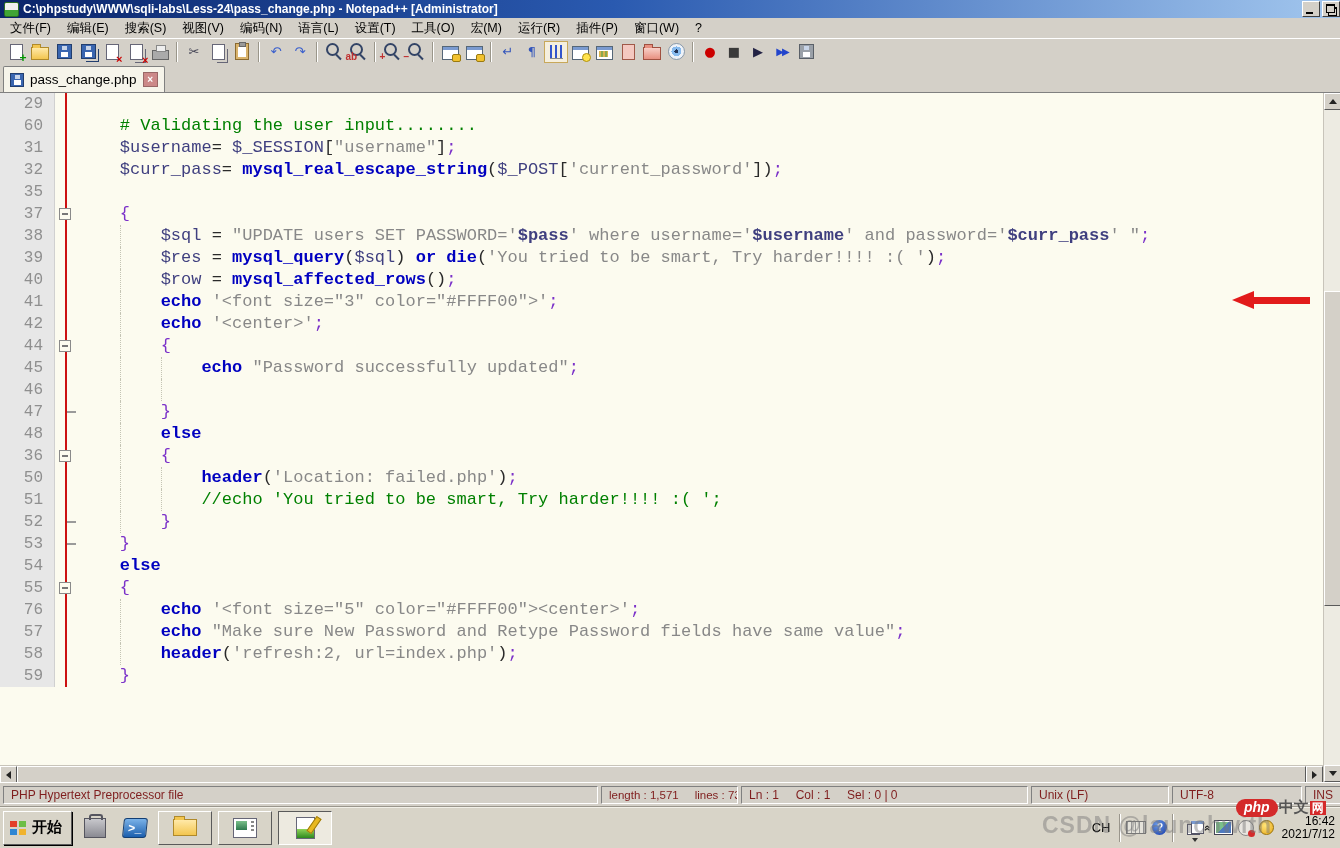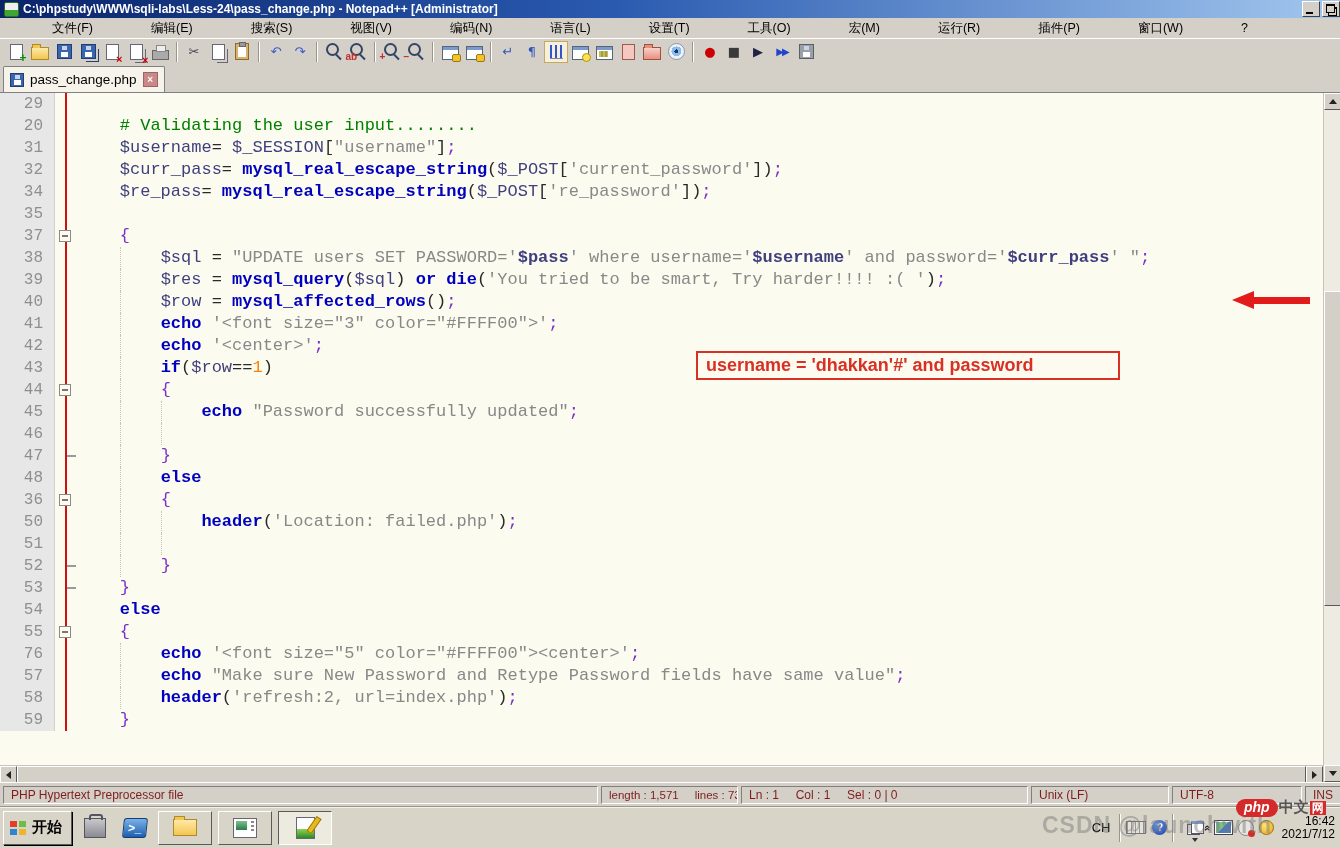--- a/index.html
+++ b/index.html
@@ -17,21 +17,21 @@
   .wbtns{display:flex;gap:2px;margin-right:1px;}
   .wbtn{width:16px;height:14px;background:#D4D0C8;border:1px solid;border-color:#FFF #404040 #404040 #FFF;
     position:relative;display:flex;align-items:center;justify-content:center;font-size:10px;font-weight:bold;color:#000;}
   .wbtn .mini{position:absolute;left:3px;bottom:2px;width:7px;height:2px;background:#000;}
   .wbtn .rest1{position:absolute;left:3px;top:2px;width:7px;height:6px;border:1px solid #000;border-top-width:2px;background:#D4D0C8;}
   .wbtn .rest2{position:absolute;left:5px;top:5px;width:7px;height:6px;border:1px solid #000;border-top-width:2px;background:#D4D0C8;}
 
   
   .menubar{position:absolute;left:0;top:18px;width:100%;height:20px;background:#D4D0C8;
     display:flex;align-items:center;font-size:12.5px;color:#000;padding-left:2px;box-sizing:border-box;}
-  .menu-item{padding:1px 8px;white-space:nowrap;margin-left:42px;}
+  .menu-item{padding:1px 8px;white-space:nowrap;}
 
   
   .toolbar{position:absolute;left:0;top:38px;width:100%;height:26px;background:#D4D0C8;
     border-top:1px solid #FFF;display:flex;align-items:center;padding-left:4px;box-sizing:border-box;}
   .tbtn{width:24px;height:22px;display:flex;align-items:center;justify-content:center;flex:none;position:relative;}
   .tbtn.pressed{background:#F5EFDE;border:1px solid #C8A85A;box-sizing:border-box;}
   .tsep{width:0;height:20px;border-left:1px solid #9A968A;border-right:1px solid #FFF;margin:0 4px;flex:none;}
   .glyph{font-size:13px;line-height:1;font-family:"DejaVu Sans",sans-serif;}
   .glyph.small{font-size:10px;letter-spacing:-2px;}
   
@@ -331,40 +331,35 @@
   </div>
 
   <div class="editor">
     <div class="code-area">
         <div class="cl">
           <span class="ln">29</span>
           <span class="fm"></span>
           <span class="ct"></span>
         </div>
         <div class="cl">
-          <span class="ln">20</span>
+          <span class="ln">60</span>
           <span class="fm"></span>
           <span class="ct"><span class="tk-d">    </span><span class="tk-c"># Validating the user input........</span></span>
         </div>
         <div class="cl">
           <span class="ln">31</span>
           <span class="fm"></span>
           <span class="ct"><span class="tk-d">    </span><span class="tk-v">$username</span><span class="tk-d">= </span><span class="tk-v">$_SESSION</span><span class="tk-d">[</span><span class="tk-s">"username"</span><span class="tk-d">]</span><span class="tk-b">;</span></span>
         </div>
         <div class="cl">
           <span class="ln">32</span>
           <span class="fm"></span>
           <span class="ct"><span class="tk-d">    </span><span class="tk-v">$curr_pass</span><span class="tk-d">= </span><span class="tk-k">mysql_real_escape_string</span><span class="tk-d">(</span><span class="tk-v">$_POST</span><span class="tk-d">[</span><span class="tk-s">'current_password'</span><span class="tk-d">])</span><span class="tk-b">;</span></span>
         </div>
         <div class="cl">
-          <span class="ln">34</span>
-          <span class="fm"></span>
-          <span class="ct"><span class="tk-d">    </span><span class="tk-v">$re_pass</span><span class="tk-d">= </span><span class="tk-k">mysql_real_escape_string</span><span class="tk-d">(</span><span class="tk-v">$_POST</span><span class="tk-d">[</span><span class="tk-s">'re_password'</span><span class="tk-d">])</span><span class="tk-b">;</span></span>
-        </div>
-        <div class="cl">
           <span class="ln">35</span>
           <span class="fm"></span>
           <span class="ct"></span>
         </div>
         <div class="cl">
           <span class="ln">37</span>
           <span class="fm">
             <span class="fbox"></span>
           </span>
           <span class="ct"><span class="tk-d">    </span><span class="tk-b">{</span></span>
@@ -388,25 +383,20 @@
           <span class="ln">41</span>
           <span class="fm"></span>
           <span class="ct"><span class="gd" style="left: 40.8px;"></span><span class="tk-d">        </span><span class="tk-k">echo</span><span class="tk-d"> </span><span class="tk-s">'&lt;font size="3" color="#FFFF00"&gt;'</span><span class="tk-b">;</span></span>
         </div>
         <div class="cl">
           <span class="ln">42</span>
           <span class="fm"></span>
           <span class="ct"><span class="gd" style="left: 40.8px;"></span><span class="tk-d">        </span><span class="tk-k">echo</span><span class="tk-d"> </span><span class="tk-s">'&lt;center&gt;'</span><span class="tk-b">;</span></span>
         </div>
         <div class="cl">
-          <span class="ln">43</span>
-          <span class="fm"></span>
-          <span class="ct"><span class="gd" style="left: 40.8px;"></span><span class="tk-d">        </span><span class="tk-k">if</span><span class="tk-d">(</span><span class="tk-v">$row</span><span class="tk-d">==</span><span class="tk-n">1</span><span class="tk-d">)</span></span>
-        </div>
-        <div class="cl">
           <span class="ln">44</span>
           <span class="fm">
             <span class="fbox"></span>
           </span>
           <span class="ct"><span class="gd" style="left: 40.8px;"></span><span class="tk-d">        </span><span class="tk-b">{</span></span>
         </div>
         <div class="cl">
           <span class="ln">45</span>
           <span class="fm"></span>
           <span class="ct"><span class="gd" style="left: 40.8px;"></span><span class="gd" style="left: 81.6px;"></span><span class="tk-d">            </span><span class="tk-k">echo</span><span class="tk-d"> </span><span class="tk-s">"Password successfully updated"</span><span class="tk-b">;</span></span>
@@ -436,21 +426,21 @@
           <span class="ct"><span class="gd" style="left: 40.8px;"></span><span class="tk-d">        </span><span class="tk-b">{</span></span>
         </div>
         <div class="cl">
           <span class="ln">50</span>
           <span class="fm"></span>
           <span class="ct"><span class="gd" style="left: 40.8px;"></span><span class="gd" style="left: 81.6px;"></span><span class="tk-d">            </span><span class="tk-k">header</span><span class="tk-d">(</span><span class="tk-s">'Location: failed.php'</span><span class="tk-d">)</span><span class="tk-b">;</span></span>
         </div>
         <div class="cl">
           <span class="ln">51</span>
           <span class="fm"></span>
-          <span class="ct"><span class="gd" style="left: 40.8px;"></span><span class="gd" style="left: 81.6px;"></span><span class="tk-d">            </span></span>
+          <span class="ct"><span class="gd" style="left: 40.8px;"></span><span class="gd" style="left: 81.6px;"></span><span class="tk-d">            </span><span class="tk-c">//echo 'You tried to be smart, Try harder!!!! :( ';</span></span>
         </div>
         <div class="cl">
           <span class="ln">52</span>
           <span class="fm">
             <span class="fend"></span>
           </span>
           <span class="ct"><span class="gd" style="left: 40.8px;"></span><span class="tk-d">        </span><span class="tk-b">}</span></span>
         </div>
         <div class="cl">
           <span class="ln">53</span>
@@ -486,21 +476,20 @@
           <span class="fm"></span>
           <span class="ct"><span class="gd" style="left: 40.8px;"></span><span class="tk-d">        </span><span class="tk-k">header</span><span class="tk-d">(</span><span class="tk-s">'refresh:2, url=index.php'</span><span class="tk-d">)</span><span class="tk-b">;</span></span>
         </div>
         <div class="cl">
           <span class="ln">59</span>
           <span class="fm"></span>
           <span class="ct"><span class="tk-d">    </span><span class="tk-b">}</span></span>
         </div>
       </div>
 
-    <div class="callout">username = 'dhakkan'#' and password</div>
     <div class="red-arrow" style="top:198px;left:1232px;">
       <span class="head"></span>
         <span class="shaft"></span>
     </div>
 
     <div class="vscroll">
       <div class="sbtn" style="top:0;left:0;">
           <span class="tri-up"></span>
         </div>
       <div class="vthumb" style="top:198px;height:315px;"></div>

